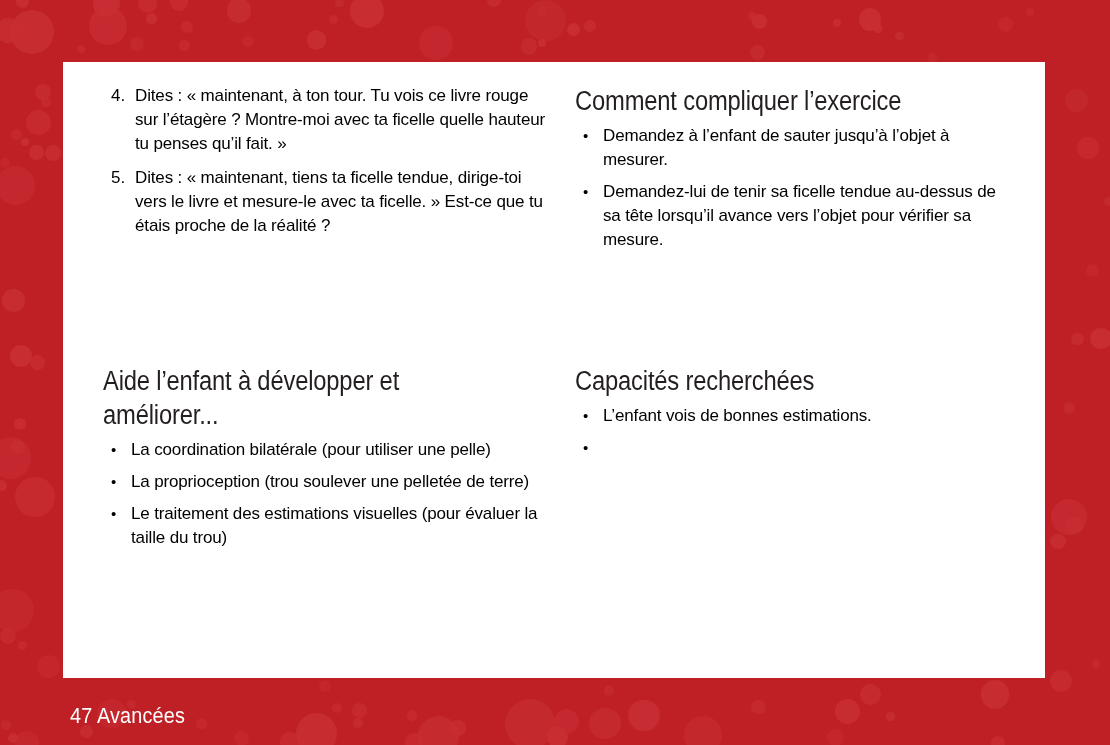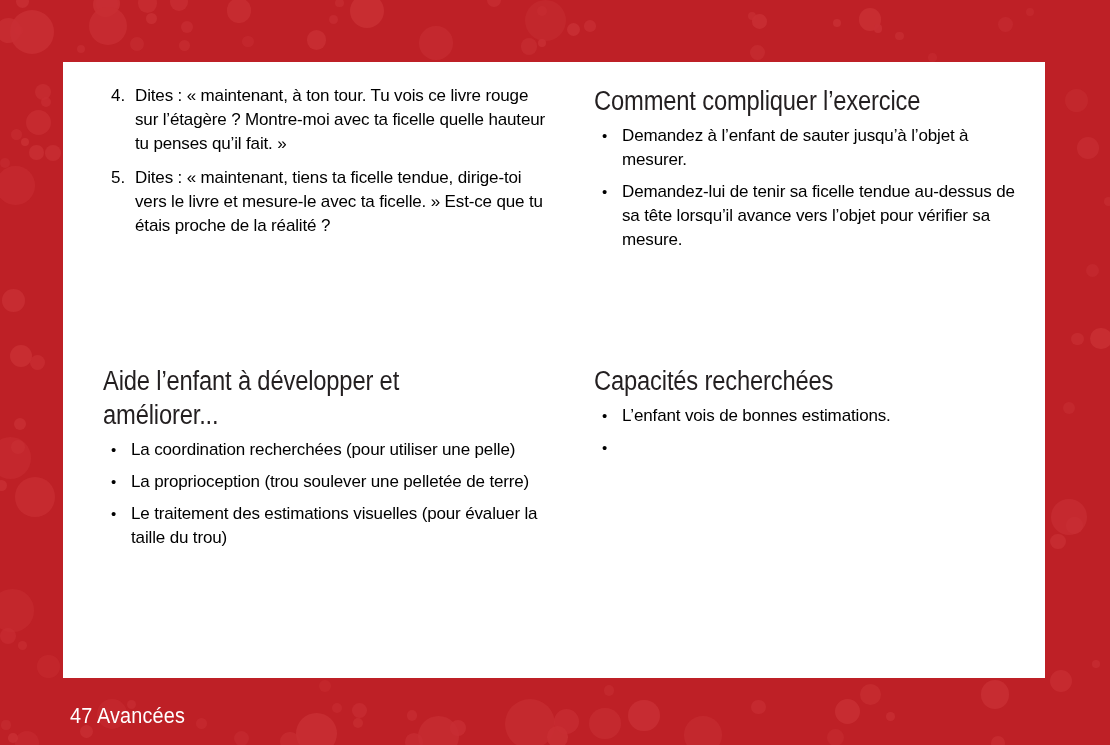--- a/index.html
+++ b/index.html
@@ -40,21 +40,21 @@
     top: 62px;
     width: 982px;
     height: 616px;
     background: #ffffff;
   }
 
   .col {
     position: absolute;
   }
   .col-left  { left: 40px;  width: 450px; }
-  .col-right { left: 531px; width: 430px; }
+  .col-right { left: 512px; width: 430px; }
 
   .block-top    { top: 22px; }
   .block-bottom { top: 302px; }
 
   h2.heading {
     margin: 0;
     font-family: "Liberation Sans", sans-serif;
     font-weight: 400;
     font-size: 27px;
     line-height: 34px;
@@ -259,21 +259,21 @@
         </li>
       </ul>
     </div>
 
     <div class="col col-left block-bottom">
       <h2 class="heading">Aide l’enfant à développer et
 améliorer...</h2>
       <ul class="bullets gap-list">
         <li>
           <span class="dot">•</span>
-          <span>La coordination recherchées (pour utiliser une pelle)</span>
+          <span>La coordination bilatérale (pour utiliser une pelle)</span>
         </li>
         <li>
           <span class="dot">•</span>
           <span>La proprioception (trou soulever une pelletée de terre)</span>
         </li>
         <li>
           <span class="dot">•</span>
           <span>Le traitement des estimations visuelles (pour évaluer la taille du trou)</span>
         </li>
       </ul>

